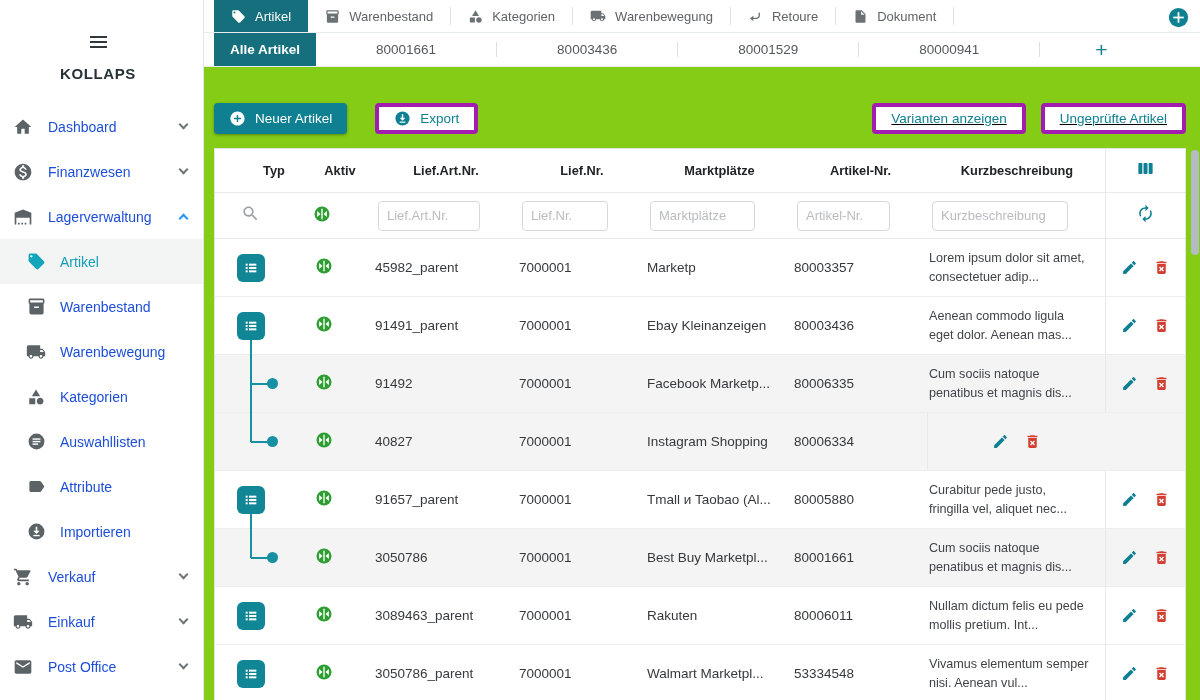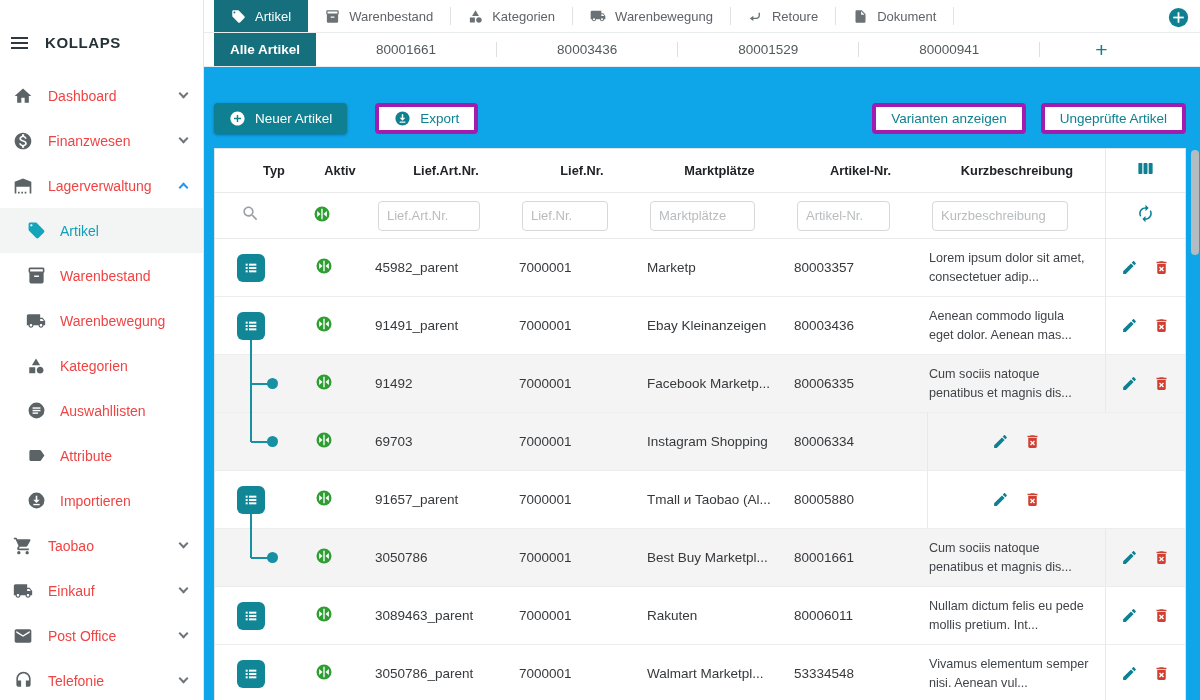--- a/index.html
+++ b/index.html
@@ -2,25 +2,25 @@
 <html><head>
 <meta charset="utf-8">
 <style>
   * { box-sizing: border-box; margin: 0; padding: 0; }
   html,body { width:1200px; height:700px; overflow:hidden; background:#fff;
     font-family:"Liberation Sans", sans-serif; }
   .app { display:flex; width:1200px; height:700px; }
 
   
   .sidebar { width:204px; min-width:204px; background:#fff; border-right:1px solid #e2e6e7; overflow:hidden; }
-  .logo-row { display:flex; align-items:center; gap:15px; padding:34px 16px 22px 9px; }
+  .logo-row { display:flex; align-items:center; gap:15px; padding:34px 16px 22px 9px;flex-direction:column; }
   .burger { display:flex; flex-direction:column; gap:3px; cursor:pointer; padding:2px;}
   .burger span { display:block; width:17px; height:2px; background:#30383d; }
   .logo-text { font-size:15px; font-weight:700; letter-spacing:.6px; color:#263238; }
-  .nav-item { display:flex; align-items:center; height:45px; padding:0 16px 0 12px; color:#ef4444; font-size:14px; cursor:pointer; }
+  .nav-item { display:flex; align-items:center; height:45px; padding:0 16px 0 12px; color:#1d4ed8; font-size:14px; cursor:pointer; }
   .nav-item .nico { width:22px; display:flex; justify-content:center; align-items:center; color:#5c6367; flex:none;}
   .nav-item .nlbl { margin-left:14px; flex:1; white-space:nowrap; }
   .nav-item.sub { padding-left:25px; }
   .nav-item.sub .nlbl { margin-left:13px; }
   .nav-item.active { background:#f3f5f5; color:#12a0b6; }
   .nav-item.active .nico { color:#13a6bb; }
   .chev { width:7px; height:7px; border-right:2px solid #6f7579; border-bottom:2px solid #6f7579; transform:rotate(45deg); margin-top:-4px; flex:none;}
   .chev.up { transform:rotate(-135deg); border-color:#2196f3; margin-top:4px; }
 
   
@@ -31,30 +31,30 @@
   .tab.active { background:#156f7d; color:#fff; }
   .tab.active .ticon { color:#fff; }
   .vdiv { width:1px; background:#e0e3e4; margin:7px 0; flex:none;}
   .addtab { position:absolute; right:11px; top:7px; width:21px; height:21px; cursor:pointer; }
   .subtabbar { height:34px; display:flex; align-items:stretch; padding-left:10px; border-bottom:1px solid #e9ecec; background:#fff;gap:39px; }
   .subtab { display:flex; align-items:center; padding:0 21px; font-size:13.5px; color:#54595d; cursor:pointer; white-space:nowrap;}
   .subtab.active { background:#156f7d; color:#fff; font-weight:700; padding:0 16px; }
   .vdiv2 { width:1px; background:#dddfe1; margin:9px 0; flex:none;}
   .addsub { display:flex; align-items:center; padding:0 16px; color:#0e8091; font-size:21px; font-weight:400; cursor:pointer; }
 
-  .content { flex:1; background:#0ea5e9; padding:0 14px 0 10px; position:relative; overflow:hidden; }
+  .content { flex:1; background:#84cc16; padding:0 14px 0 10px; position:relative; overflow:hidden; }
 
   
   .toolbar { display:flex; align-items:center; margin-top:36px; }
   .btn { height:31px; border-radius:4px; display:inline-flex; align-items:center; gap:9px; font-size:13.5px; padding:0 15px; cursor:pointer; font-family:inherit; }
   .btn svg { flex:none; }
   .btn.primary { background:#0e8091; color:#fff; border:none; box-shadow:0 1px 3px rgba(0,0,0,.35); }
   .btn.outline { background:#fff; color:#0e8091; border:4px solid #a21caf; }
   .btn.export { margin-left:28px; }
-  .toolbar .rgt { margin-left:auto; display:flex; gap:15px; }
+  .toolbar .rgt { margin-left:auto; display:flex; gap:15px;text-decoration:underline; }
 
   
   .table { margin-top:14px; background:#fff; border:1px solid #e2e4e4; --cols: 90px 68px 144px 128px 147px 135px 178px 80px; }
   .thead, .tfilter, .row { display:grid; grid-template-columns:var(--cols); align-items:center; }
   .thead { height:44px; border-bottom:1px solid #e8eaea;text-align:center; }
   .th { font-size:12.8px; font-weight:700; color:#212326; padding-left:2px; white-space:nowrap;}
   .th.c-typ { padding-left:28px; }
   .tfilter { height:46px; border-bottom:1px solid #e8eaea; }
   .fcell { padding-left:2px; }
   .fcell.c-typ { padding-left:26px; }
@@ -199,21 +199,21 @@
         </span>
       <span class="nlbl">Importieren</span>
     </div>
 
     <div class="nav-item">
       <span class="nico">
           <svg width="20" height="20" viewBox="0 0 24 24">
             <path fill="currentColor" d="M7 18c-1.1 0-1.99.9-1.99 2S5.9 22 7 22s2-.9 2-2-.9-2-2-2zM1 2v2h2l3.6 7.59-1.35 2.45c-.16.28-.25.61-.25.96 0 1.1.9 2 2 2h12v-2H7.42c-.14 0-.25-.11-.25-.25l.03-.12.9-1.63h7.45c.75 0 1.41-.41 1.75-1.03l3.58-6.49c.08-.14.12-.31.12-.48 0-.55-.45-1-1-1H5.21l-.94-2H1zm16 16c-1.1 0-1.99.9-1.99 2s.89 2 1.99 2 2-.9 2-2-.9-2-2-2z"></path>
           </svg>
         </span>
-      <span class="nlbl">Taobao</span>
+      <span class="nlbl">Verkauf</span>
       <span class="chev"></span>
     </div>
 
     <div class="nav-item">
       <span class="nico">
           <svg width="20" height="20" viewBox="0 0 24 24">
             <path fill="currentColor" d="M20 8h-3V4H3c-1.1 0-2 .9-2 2v11h2c0 1.66 1.34 3 3 3s3-1.34 3-3h6c0 1.66 1.34 3 3 3s3-1.34 3-3h2v-5l-3-4zM6 18.5c-.83 0-1.5-.67-1.5-1.5s.67-1.5 1.5-1.5 1.5.67 1.5 1.5-.67 1.5-1.5 1.5zm13.5-9l1.96 2.5H17V9.5h2.5zm-1.5 9c-.83 0-1.5-.67-1.5-1.5s.67-1.5 1.5-1.5 1.5.67 1.5 1.5-.67 1.5-1.5 1.5z"></path>
           </svg>
         </span>
       <span class="nlbl">Einkauf</span>
@@ -531,21 +531,21 @@
     <div class="cell c-aktiv">
       <span class="aktiv-icon">
                   <svg width="18" height="18" viewBox="0 0 24 24">
                     <circle cx="12" cy="12" r="10" fill="#2f9e32"></circle>
                     <polygon points="5.5,8 10,12 5.5,16" fill="#fff"></polygon>
                     <polygon points="18.5,8 14,12 18.5,16" fill="#fff"></polygon>
                     <rect x="11.1" y="5" width="1.8" height="14" fill="#fff"></rect>
                   </svg>
                 </span>
     </div>
-    <div class="cell">69703</div>
+    <div class="cell">40827</div>
     <div class="cell">7000001</div>
     <div class="cell">Instagram Shopping</div>
     <div class="cell">80006334</div>
     <div class="c-actions">
       <span class="act edit">
                   <svg width="17" height="17" viewBox="0 0 24 24">
                     <path fill="currentColor" d="M3 17.25V21h3.75L17.81 9.94l-3.75-3.75L3 17.25zM20.71 7.04c.39-.39.39-1.02 0-1.41l-2.34-2.34c-.39-.39-1.02-.39-1.41 0l-1.83 1.83 3.75 3.75 1.83-1.83z"></path>
                   </svg>
                 </span>
       <span class="act del">
@@ -577,20 +577,21 @@
                     <polygon points="5.5,8 10,12 5.5,16" fill="#fff"></polygon>
                     <polygon points="18.5,8 14,12 18.5,16" fill="#fff"></polygon>
                     <rect x="11.1" y="5" width="1.8" height="14" fill="#fff"></rect>
                   </svg>
                 </span>
     </div>
     <div class="cell">91657_parent</div>
     <div class="cell">7000001</div>
     <div class="cell">Tmall и Taobao (Al...</div>
     <div class="cell">80005880</div>
+    <div class="cell c-kb">Curabitur pede justo, fringilla vel, aliquet nec...</div>
     <div class="c-actions">
       <span class="act edit">
                   <svg width="17" height="17" viewBox="0 0 24 24">
                     <path fill="currentColor" d="M3 17.25V21h3.75L17.81 9.94l-3.75-3.75L3 17.25zM20.71 7.04c.39-.39.39-1.02 0-1.41l-2.34-2.34c-.39-.39-1.02-.39-1.41 0l-1.83 1.83 3.75 3.75 1.83-1.83z"></path>
                   </svg>
                 </span>
       <span class="act del">
                   <svg width="17" height="17" viewBox="0 0 24 24">
                     <path fill="currentColor" d="M6 19c0 1.1.9 2 2 2h8c1.1 0 2-.9 2-2V7H6v12zM8.46 11.88l1.41-1.41L12 12.59l2.12-2.12 1.41 1.41L13.41 14l2.12 2.12-1.41 1.41L12 15.41l-2.12 2.12-1.41-1.41L10.59 14l-2.13-2.12zM15.5 4l-1-1h-5l-1 1H5v2h14V4z"></path>
                   </svg>

